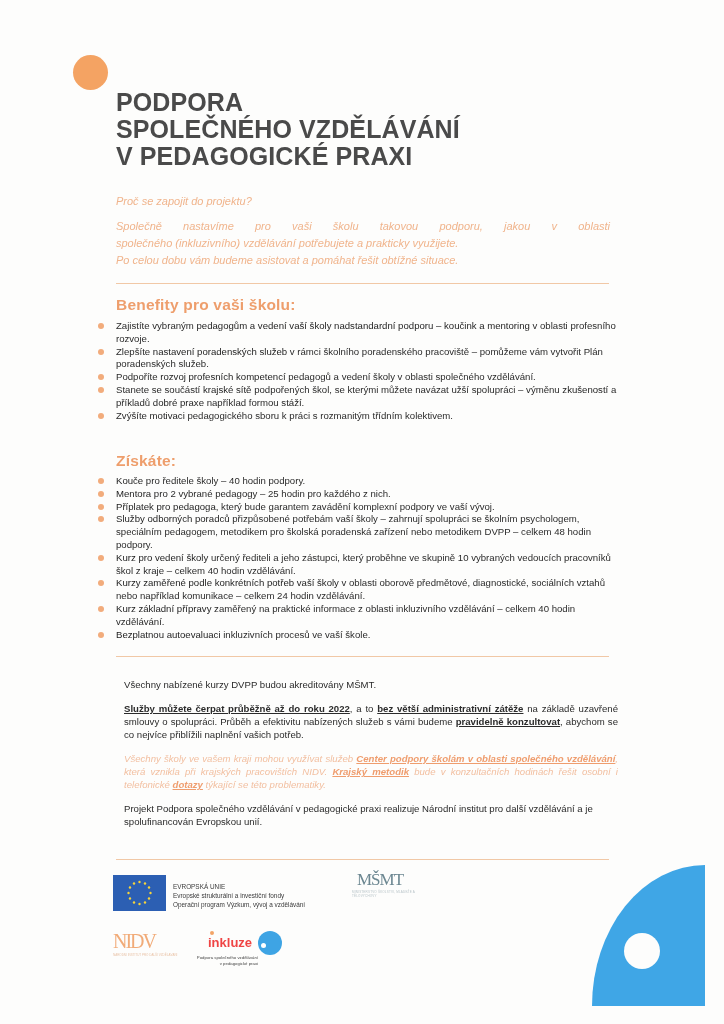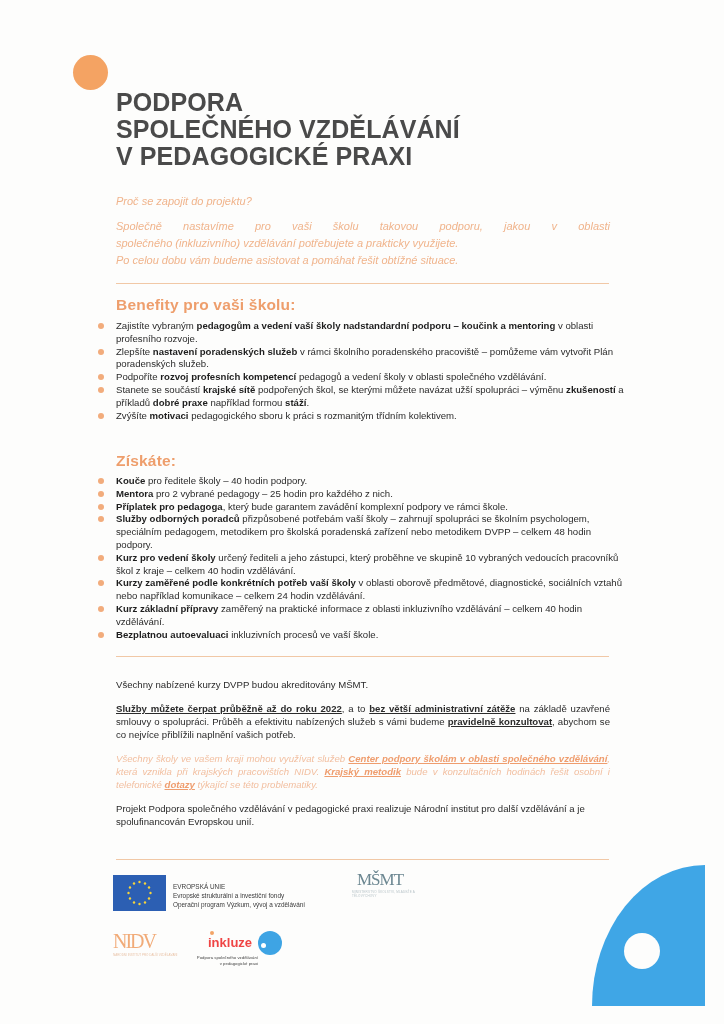--- a/index.html
+++ b/index.html
@@ -34,23 +34,23 @@
   }
   ul.bullets {
     position: absolute; left: 96px; width: 530px; margin: 0; padding: 0;
     list-style: none; font-size: 9.6px; line-height: 12.8px; color: #2b2b2b;
   }
   ul.bullets li { position: relative; padding-left: 20px; }
   ul.bullets li .bullet {
     position: absolute; left: 2px; top: 3px; width: 6px; height: 6px;
     border-radius: 50%; background: #f2ac7c;
   }
-  ul.bullets b { font-weight: 700; color: #1e1e1e; }
+  ul.bullets b { font-weight: 400; color: #1e1e1e; }
   .para {
-    position: absolute; left: 116px; width: 494px; font-size: 9.6px;
+    position: absolute; left: 124px; width: 494px; font-size: 9.6px;
     line-height: 13px; color: #2b2b2b;
   }
   .para.justify { text-align: justify; }
   .para b { font-weight: 700; text-decoration: underline; }
   .para.orange { color: #f2bfa0; font-style: italic; }
   .para.orange b { color: #ef9d6e; }
   
   .eu-flag {
     position: absolute; left: 113px; top: 875px; width: 53px; height: 36px;
     background: #2c5fb3;
@@ -127,21 +127,21 @@
     <li><span class="bullet"></span><span>Zlepšíte </span><b>nastavení poradenských služeb</b><span> v rámci školního poradenského pracoviště – pomůžeme vám vytvořit Plán poradenských služeb.</span></li>
     <li><span class="bullet"></span><span>Podpoříte </span><b>rozvoj profesních kompetencí</b><span> pedagogů a vedení školy v oblasti společného vzdělávání.</span></li>
     <li><span class="bullet"></span><span>Stanete se součástí </span><b>krajské sítě</b><span> podpořených škol, se kterými můžete navázat užší spolupráci – výměnu </span><b>zkušeností</b><span> a příkladů </span><b>dobré praxe</b><span> například formou </span><b>stáží</b><span>.</span></li>
     <li><span class="bullet"></span><span>Zvýšíte </span><b>motivaci</b><span> pedagogického sboru k práci s rozmanitým třídním kolektivem.</span></li>
   </ul>
 
 <h2 class="section-heading" style="top:452px">Získáte:</h2>
 <ul class="bullets" style="top:475px">
     <li><span class="bullet"></span><b>Kouče</b><span> pro ředitele školy – 40 hodin podpory.</span></li>
     <li><span class="bullet"></span><b>Mentora</b><span> pro 2 vybrané pedagogy – 25 hodin pro každého z nich.</span></li>
-    <li><span class="bullet"></span><b>Příplatek pro pedagoga</b><span>, který bude garantem zavádění komplexní podpory ve rámci škole.</span></li>
+    <li><span class="bullet"></span><b>Příplatek pro pedagoga</b><span>, který bude garantem zavádění komplexní podpory ve vaší vývoj.</span></li>
     <li><span class="bullet"></span><b>Služby odborných poradců</b><span> přizpůsobené potřebám vaší školy – zahrnují spolupráci se školním psychologem, speciálním pedagogem, metodikem pro školská poradenská zařízení nebo metodikem DVPP – celkem 48 hodin podpory.</span></li>
     <li><span class="bullet"></span><b>Kurz pro vedení školy</b><span> určený řediteli a jeho zástupci, který proběhne ve skupině 10 vybraných vedoucích pracovníků škol z kraje – celkem 40 hodin vzdělávání.</span></li>
     <li><span class="bullet"></span><b>Kurzy zaměřené podle konkrétních potřeb vaší školy</b><span> v oblasti oborově předmětové, diagnostické, sociálních vztahů nebo například komunikace – celkem 24 hodin vzdělávání.</span></li>
     <li><span class="bullet"></span><b>Kurz základní přípravy</b><span> zaměřený na praktické informace z oblasti inkluzivního vzdělávání – celkem 40 hodin vzdělávání.</span></li>
     <li><span class="bullet"></span><b>Bezplatnou autoevaluaci</b><span> inkluzivních procesů ve vaší škole.</span></li>
   </ul>
 
 <div class="rule" style="top:656px"></div>
 
 <div class="para" style="top:678px"><span>Všechny nabízené kurzy DVPP budou akreditovány MŠMT.</span></div>

